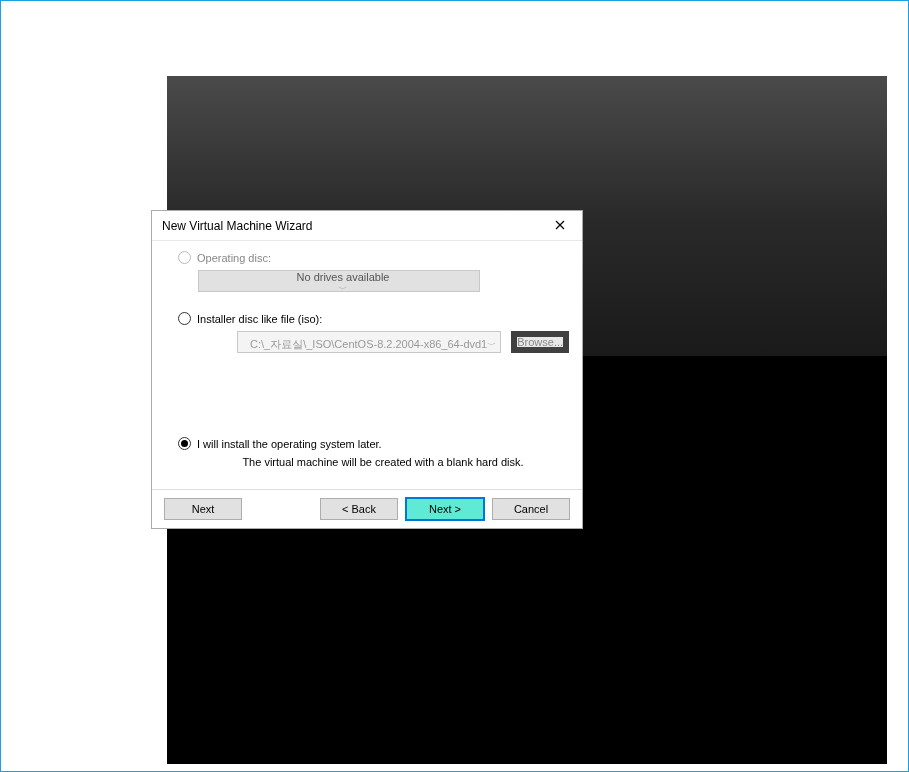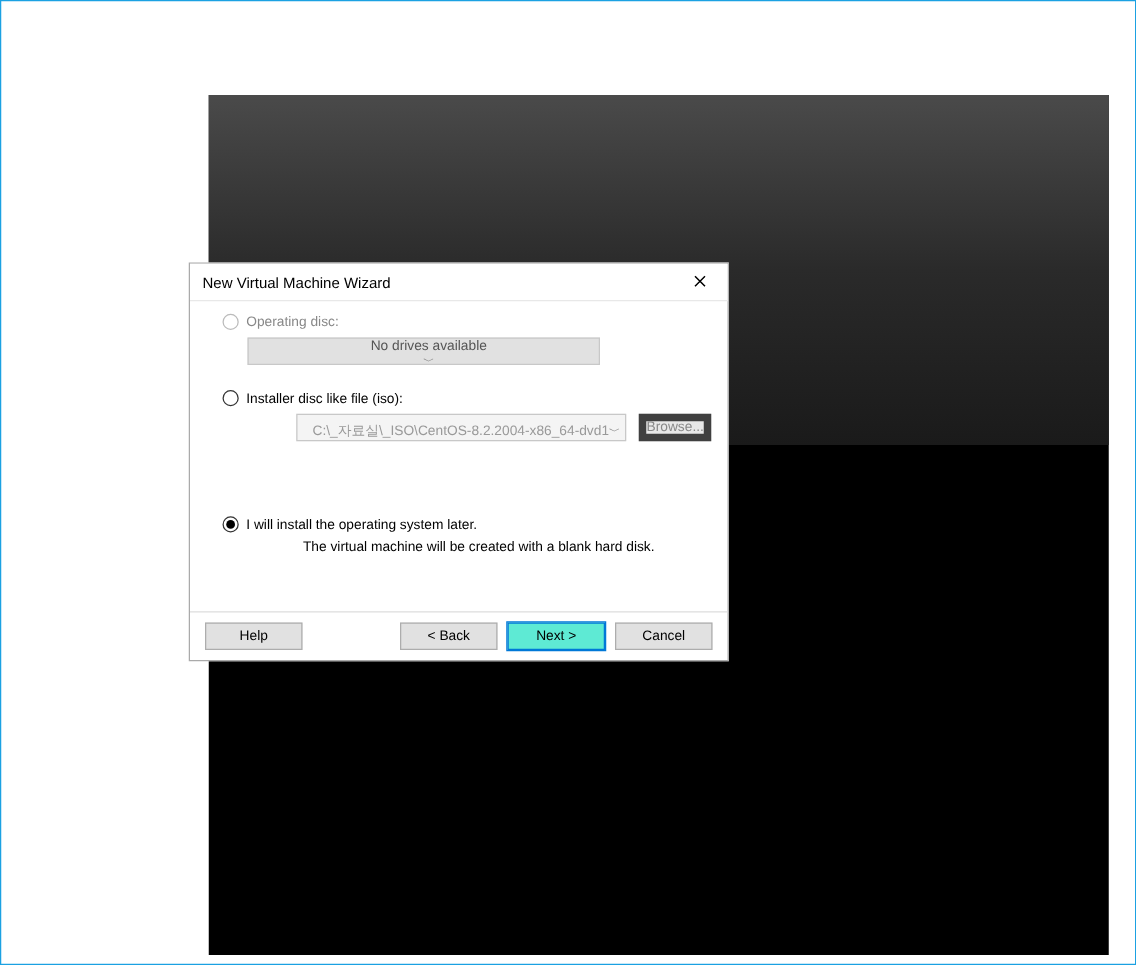--- a/index.html
+++ b/index.html
@@ -177,21 +177,21 @@
   width: 74px;
   border: 6px solid #404040;
   background: #e8e8e8;
   color: #888;
   font-size: 11px;
   display: flex;
   align-items: center;
   justify-content: center;
 }
 .later-section {
-  margin-top: 60px;
+  margin-top: 84px;
 }
 .later-desc {
   padding-left: 32px;
   margin-top: 6px;
   font-size: 11px;
   color: #000;
   text-align: center;
 }
 .dialog-footer {
   border-top: 1px solid #ddd;
@@ -269,21 +269,21 @@
           <div class="radio-row">
             <span class="radio selected"></span>
             <span class="radio-label">I will install the operating system later.</span>
           </div>
           <div class="later-desc">The virtual machine will be created with a blank hard disk.</div>
         </div>
       </div>
 
       <div class="dialog-footer">
         <div class="btn">
-          <span>Help</span>
+          <span>Next</span>
         </div>
         <div class="footer-spacer"></div>
         <div class="btn">
           <span>&lt; Back</span>
         </div>
         <div class="btn primary">
           <span>Next &gt;</span>
         </div>
         <div class="btn">
           <span>Cancel</span>

